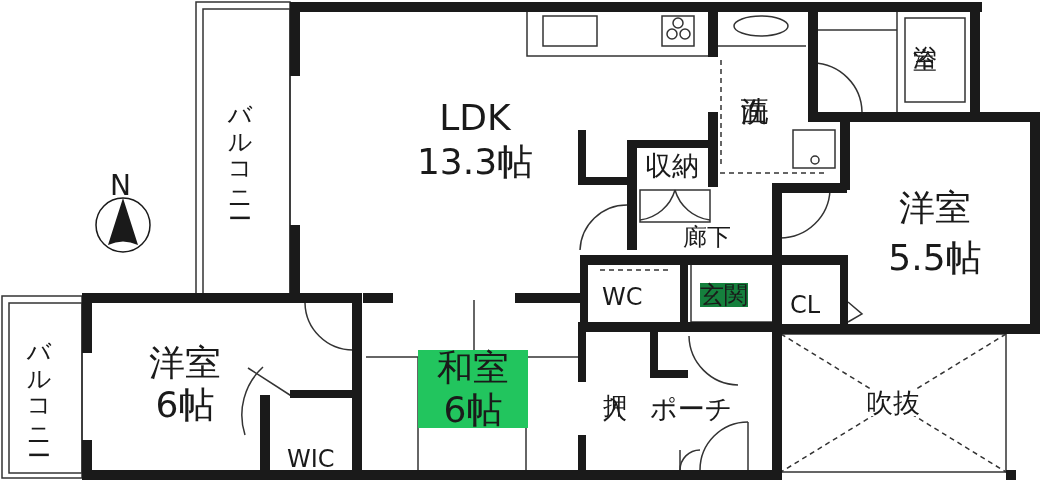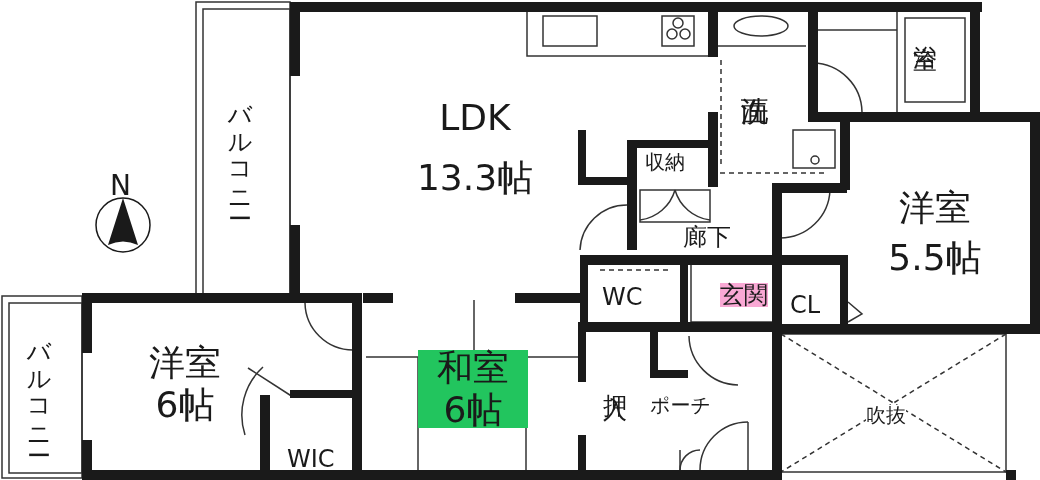--- a/index.html
+++ b/index.html
@@ -2,21 +2,21 @@
 <html><head>
   <meta charset="utf-8">
   <style>
     html, body { margin: 0; padding: 0; background: #ffffff; }
     body { width: 1040px; height: 480px; position: relative; overflow: hidden; font-family: "DejaVu Sans", sans-serif; color: #1a1a1a; }
     svg.plan { position: absolute; left: 0; top: 0; }
     .lbl { position: absolute; color: #1a1a1a; line-height: 1; white-space: nowrap; text-align: center; }
     .big { font-size: 36px; }
     .mid { font-size: 28px; }
     .sm { font-size: 24px; }
-    .xs { font-size: 20px; }
+    .xs { font-size: 27px; }
     .vert { writing-mode: vertical-rl; text-orientation: upright; letter-spacing: 2px; }
     .two { display: flex; flex-direction: column; align-items: center; }
   </style>
 </head>
 <body>
 
 <svg class="plan" width="1040" height="480" viewBox="0 0 1040 480">
   <g fill="none" stroke="#333" stroke-width="1.5">
 
     <rect x="196" y="2" width="94" height="292"></rect>
@@ -128,21 +128,21 @@
   <g>
     <circle cx="123" cy="225" r="27" fill="none" stroke="#1a1a1a" stroke-width="1.5"></circle>
     <path d="M123 198 L108 245 Q123 238 138 245 Z" fill="#1a1a1a"></path>
   </g>
 </svg>
 
 <div class="lbl mid" style="left:110px;top:172px;">N</div>
 
 <div class="lbl two" style="left:395px;top:100px;width:160px;">
   <span class="big">LDK</span>
-  <span class="big" style="margin-top:24px;">13.3帖</span>
+  <span class="big" style="margin-top:8px;">13.3帖</span>
 </div>
 
 <div class="lbl two" style="left:870px;top:190px;width:130px;">
   <span class="big">洋室</span>
   <span class="big" style="margin-top:14px;">5.5帖</span>
 </div>
 
 <div class="lbl two" style="left:130px;top:345px;width:110px;">
   <span class="big">洋室</span>
   <span class="big" style="margin-top:6px;">6帖</span>
@@ -150,21 +150,21 @@
 
 <div class="lbl two" style="left:418px;top:350px;width:110px;background:#22c55e;">
   <span class="big">和室</span>
   <span class="big" style="margin-top:6px;">6帖</span>
 </div>
 
 <div class="lbl sm vert" style="left:913px;top:26px;">浴室</div>
 <div class="lbl mid vert" style="left:740px;top:75px;">洗面</div>
 <div class="lbl xs" style="left:645px;top:152px;">収納</div>
 <div class="lbl sm" style="left:683px;top:225px;">廊下</div>
-<div class="lbl sm" style="left:700px;top:283px;background:#f9a8d4;margin-left:20px;">玄関</div>
+<div class="lbl sm" style="left:700px;top:283px;background:#15803d;">玄関</div>
 <div class="lbl sm" style="left:602px;top:285px;text-align:right;">WC</div>
 <div class="lbl sm" style="left:790px;top:293px;">CL</div>
 <div class="lbl sm" style="left:287px;top:447px;">WIC</div>
 <div class="lbl sm vert" style="left:603px;top:375px;">押入</div>
 <div class="lbl xs" style="left:650px;top:395px;">ポーチ</div>
-<div class="lbl xs" style="left:866px;top:405px;background:#fff;">吹抜</div>
+<div class="lbl xs" style="left:866px;top:389px;background:#fff;">吹抜</div>
 <div class="lbl sm vert" style="left:228px;top:88px;">バルコニー</div>
 <div class="lbl sm vert" style="left:27px;top:325px;">バルコニー</div>
 
 </body></html>

